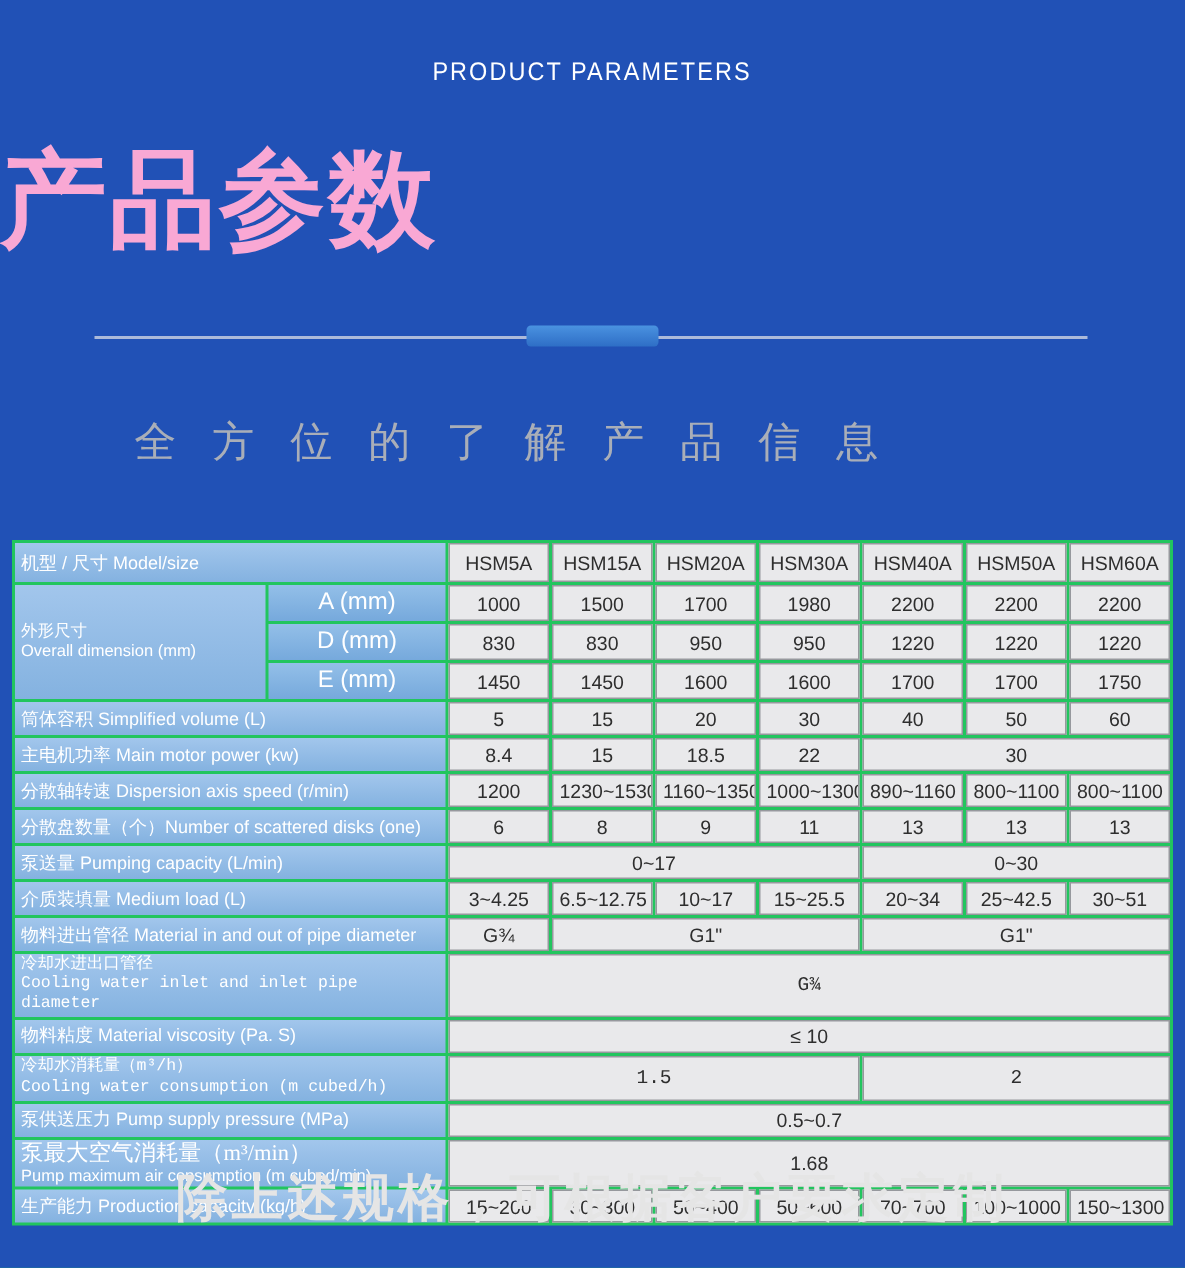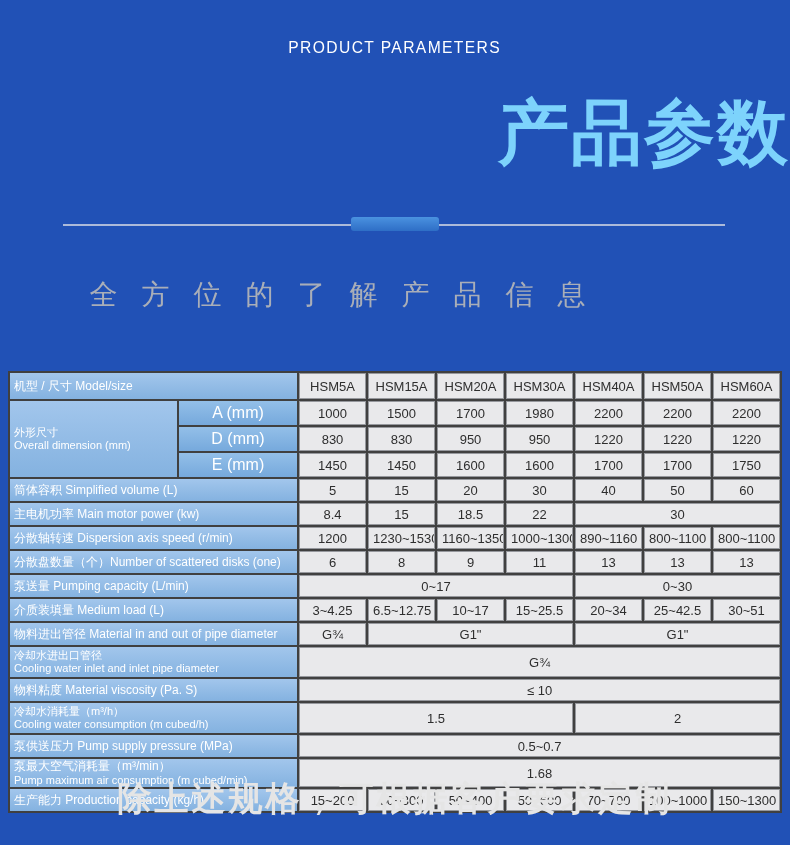--- a/index.html
+++ b/index.html
@@ -8,63 +8,63 @@
     background:#2151b6;
     font-family:"Liberation Sans","DejaVu Sans",sans-serif;
   }
   
   .hero-eyebrow{
     position:absolute;top:38px;left:0;width:790px;text-align:center;
     color:#ffffff;font-size:17px;letter-spacing:1.5px;font-weight:400;
   }
   .hero-eyebrow span{display:inline-block;transform:scaleX(.92);}
   .hero-title{
-    position:absolute;top:86px;left:0;width:790px;text-align:right;
-    color:#7dd3fc;font-size:71px;font-weight:700;letter-spacing:2px;
+    position:absolute;top:86px;left:0;width:790px;text-align:left;
+    color:#f9a8d4;font-size:71px;font-weight:700;letter-spacing:2px;
   }
   .divider-line{
     position:absolute;top:224px;left:63px;width:662px;height:2px;
     background:#c4cde0;opacity:.85;
   }
   .divider-bar{
     position:absolute;top:217px;left:351px;width:88px;height:14px;
     border-radius:3px;background:linear-gradient(180deg,#4a92e0,#2e6ec6);
   }
   .hero-tagline{
     position:absolute;top:276px;left:0;width:690px;text-align:center;
     color:#a9aeb8;font-size:28px;letter-spacing:24px;padding-left:9px;
     box-sizing:border-box;font-weight:400;
   }
   
   table.spec{
-    position:absolute;top:371px;left:8px;width:774px;
-    border-collapse:separate;border-spacing:2px;background:#404040;
+    position:absolute;top:360px;left:8px;width:774px;
+    border-collapse:separate;border-spacing:2px;background:#22c55e;
     table-layout:fixed;
   }
   table.spec td{overflow:hidden;padding:1px 4px;vertical-align:middle;}
   td.lab{
     background:linear-gradient(180deg,#a2c6ec,#84b2e0);
     color:#ffffff;font-size:12px;text-align:left;padding-left:9px;
   }
   td.sub{
     background:linear-gradient(180deg,#93bfe8,#76a9dc);
     color:#ffffff;font-size:16px;text-align:center;
   }
   td.val{
     background:#e9e9eb;border:1px solid #96989d;
     color:#2e2e2e;font-size:13px;text-align:center;padding:1px 2px;
   }
   tr.rh-head td{height:22px;}
   tr.rh-dim td{height:20px;}
   tr.rh-std td{height:18px;}
-  tr.rh-tall td{height:26px;}
+  tr.rh-tall td{height:26px;font-family:Liberation Mono, monospace;}
   tr.rh-mid td{height:22px;}
   .lab .cn2{display:block;font-size:11px;line-height:1.2;}
   .lab .en2{display:block;font-size:11px;line-height:1.2;}
-  .lab .cn3{display:block;font-size:12px;line-height:1.15;}
+  .lab .cn3{display:block;font-size:15px;line-height:1.15;font-family:Liberation Serif, serif;}
   .lab .en3{display:block;font-size:11px;line-height:1.15;}
   
   .footer-note{
     position:absolute;top:776px;left:0;width:790px;text-align:center;
     color:#e5e5e5;font-size:34px;font-weight:700;letter-spacing:3px;
   }
 </style>
 </head>
 <body>
 

